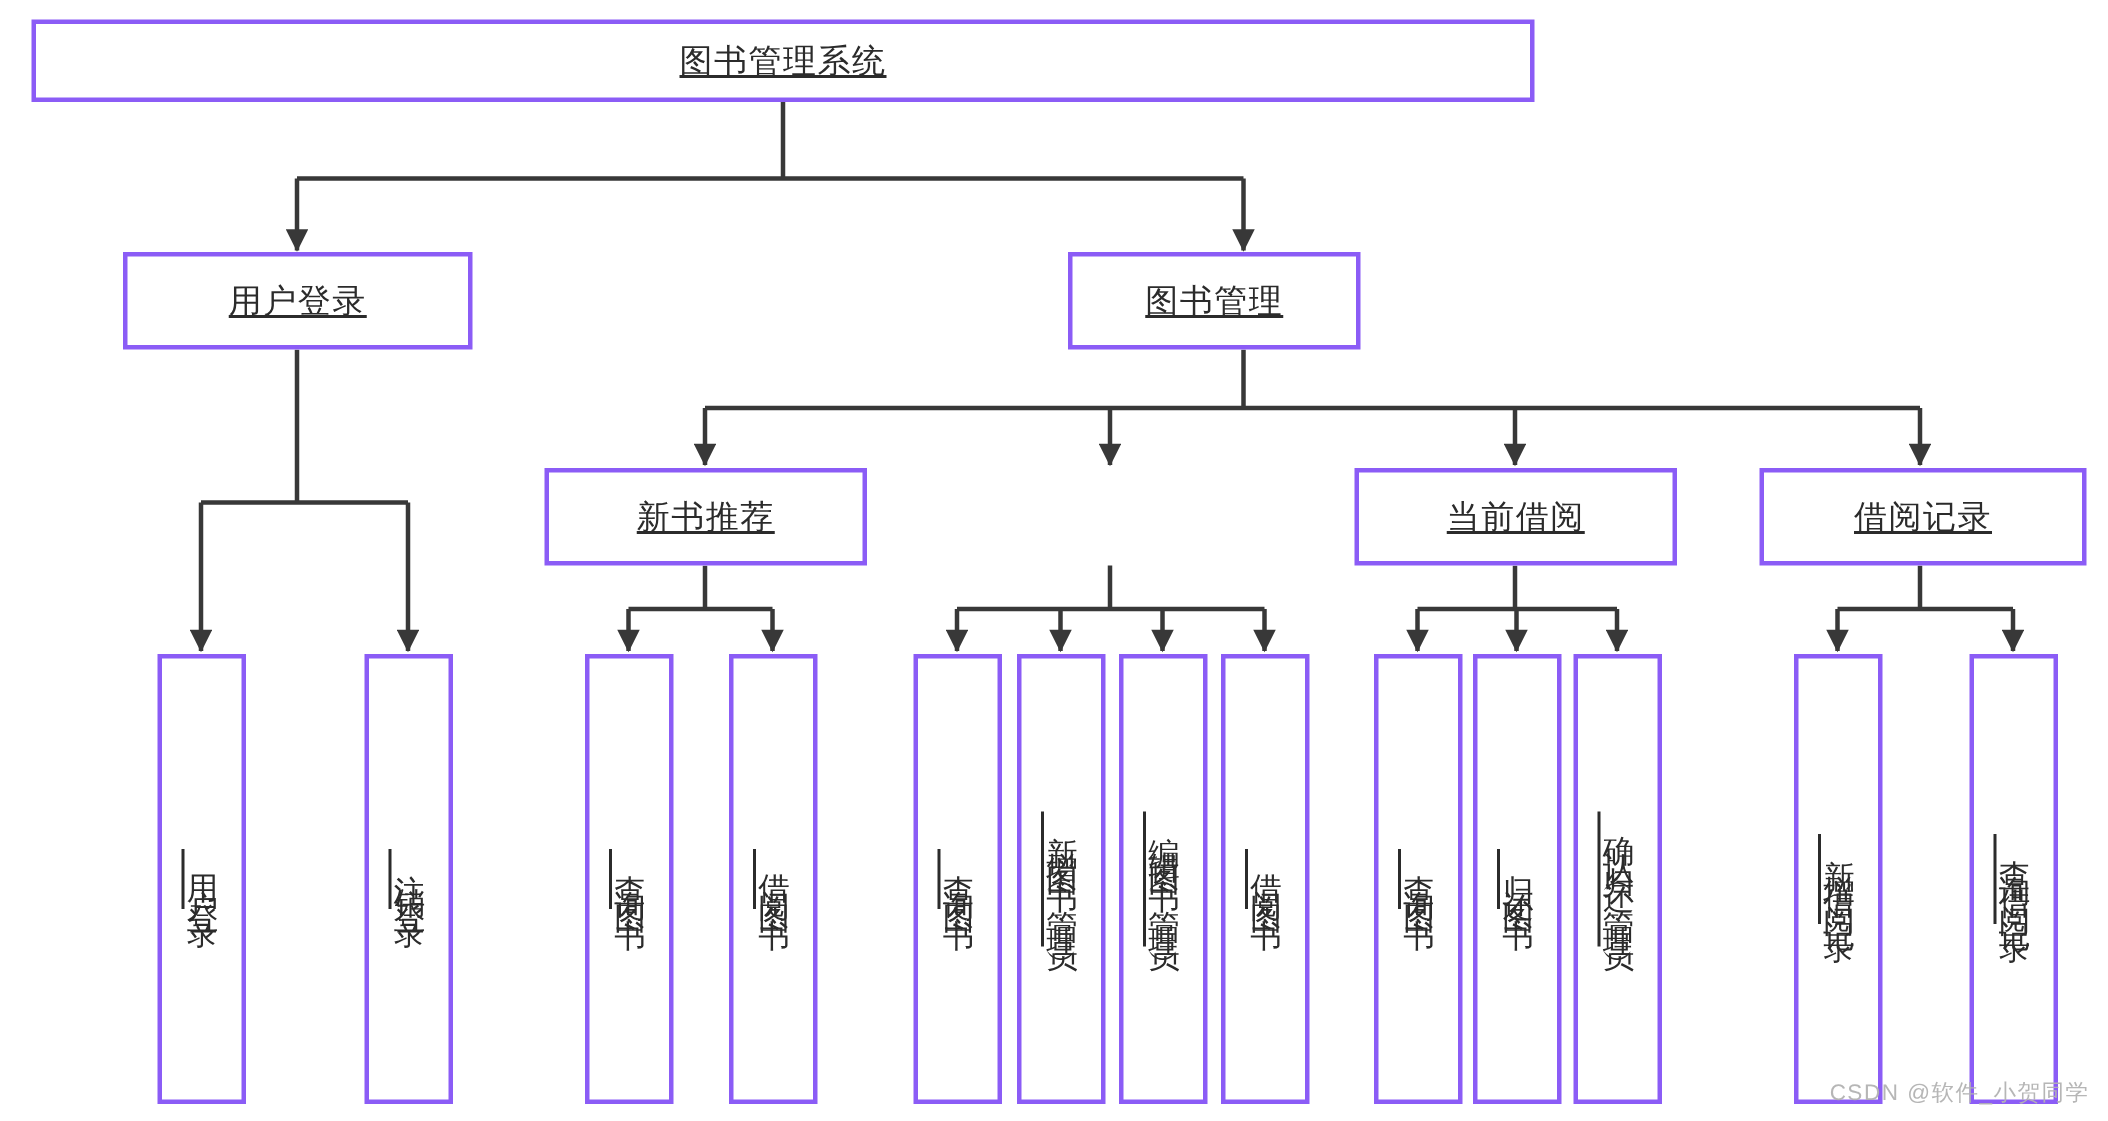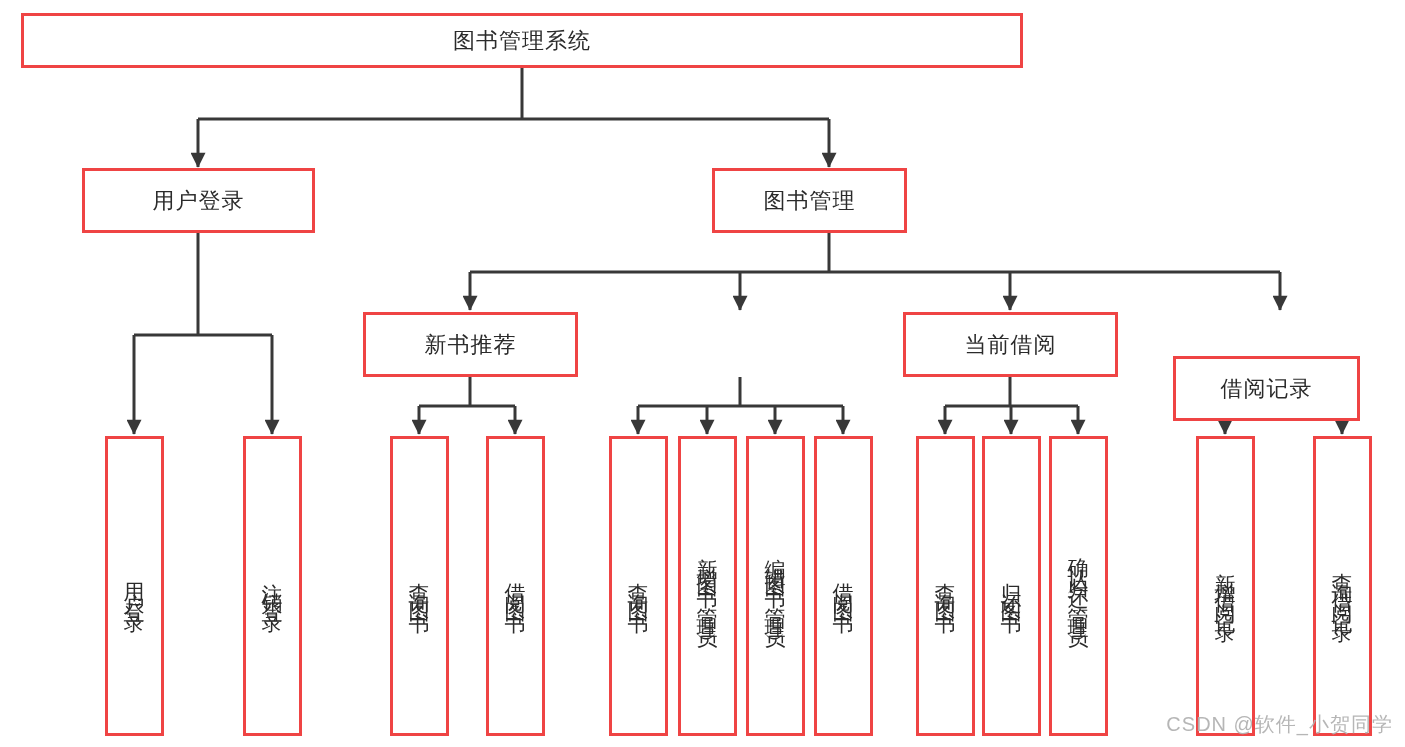--- a/index.html
+++ b/index.html
@@ -4,53 +4,53 @@
 <style>
   html,body { margin:0; padding:0; background:#ffffff; }
   .canvas {
     position:relative; width:1405px; height:747px; background:#ffffff;
     font-family:"Liberation Sans","DejaVu Sans",sans-serif;
     color:#2b2b2b; overflow:hidden;
   }
   .wires { position:absolute; left:0; top:0; z-index:1; }
   .bx {
     position:absolute; box-sizing:border-box; background:#ffffff;
-    border:3px solid #ef4444; display:flex; align-items:center; justify-content:center;
-    z-index:2; font-size:22px; letter-spacing:1px; white-space:nowrap;
+    border:3px solid #8b5cf6; display:flex; align-items:center; justify-content:center;
+    z-index:2; font-size:22px; letter-spacing:1px; white-space:nowrap;text-decoration:underline;
   }
   .leaf {
     top:436px; width:59px; height:300px; font-size:21px;
   }
   .leaf span {
     writing-mode:vertical-rl; text-orientation:mixed;
     letter-spacing:10px; line-height:1; display:block;
   }
   .b-root      { left:21px;   top:13px;  width:1002px; height:55px; }
   .b-userlogin { left:82px;   top:168px; width:233px;  height:65px; }
   .b-bookmgmt  { left:712px;  top:168px; width:195px;  height:65px; }
   .b-l3-1 { left:363px;  top:312px; width:215px; height:65px; }
   .b-l3-2 { left:633px;  top:312px; width:215px; height:65px; }
   .b-l3-3 { left:903px;  top:312px; width:215px; height:65px; }
-  .b-l3-4 { left:1173px; top:312px; width:187px; height:65px;margin-top:44px; }
+  .b-l3-4 { left:1173px; top:312px; width:218px; height:65px; }
   .lf-0  { left:105px;  }
   .lf-1  { left:243px;  }
   .lf-2  { left:390px;  }
   .lf-3  { left:486px;  }
   .lf-4  { left:609px;  }
   .lf-5  { left:678px;  }
   .lf-6  { left:746px;  }
   .lf-7  { left:814px;  }
   .lf-8  { left:916px;  }
   .lf-9  { left:982px;  }
   .lf-10 { left:1049px; }
   .lf-11 { left:1196px; }
   .lf-12 { left:1313px; }
   .watermark {
     position:absolute; right:12px; bottom:9px; z-index:3;
-    font-size:20px; color:rgba(178,178,178,0.95); letter-spacing:1px; white-space:nowrap;
+    font-size:15px; color:rgba(178,178,178,0.95); letter-spacing:1px; white-space:nowrap;
   }
 </style>
 </head>
 <body>
 
 <div class="canvas">
 
   <svg class="wires" width="1405" height="747" viewBox="0 0 1405 747">
     <defs>
       <marker id="arr" viewBox="0 0 10 10" refX="9.5" refY="5" markerUnits="userSpaceOnUse" markerWidth="21" markerHeight="15" orient="auto">

